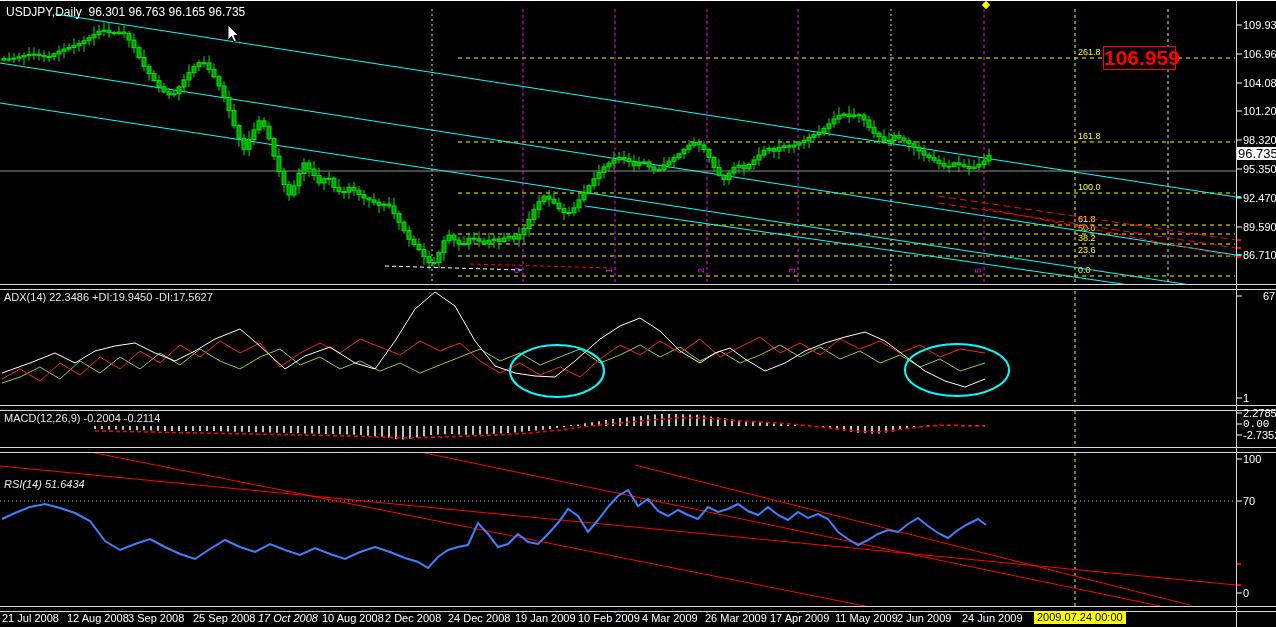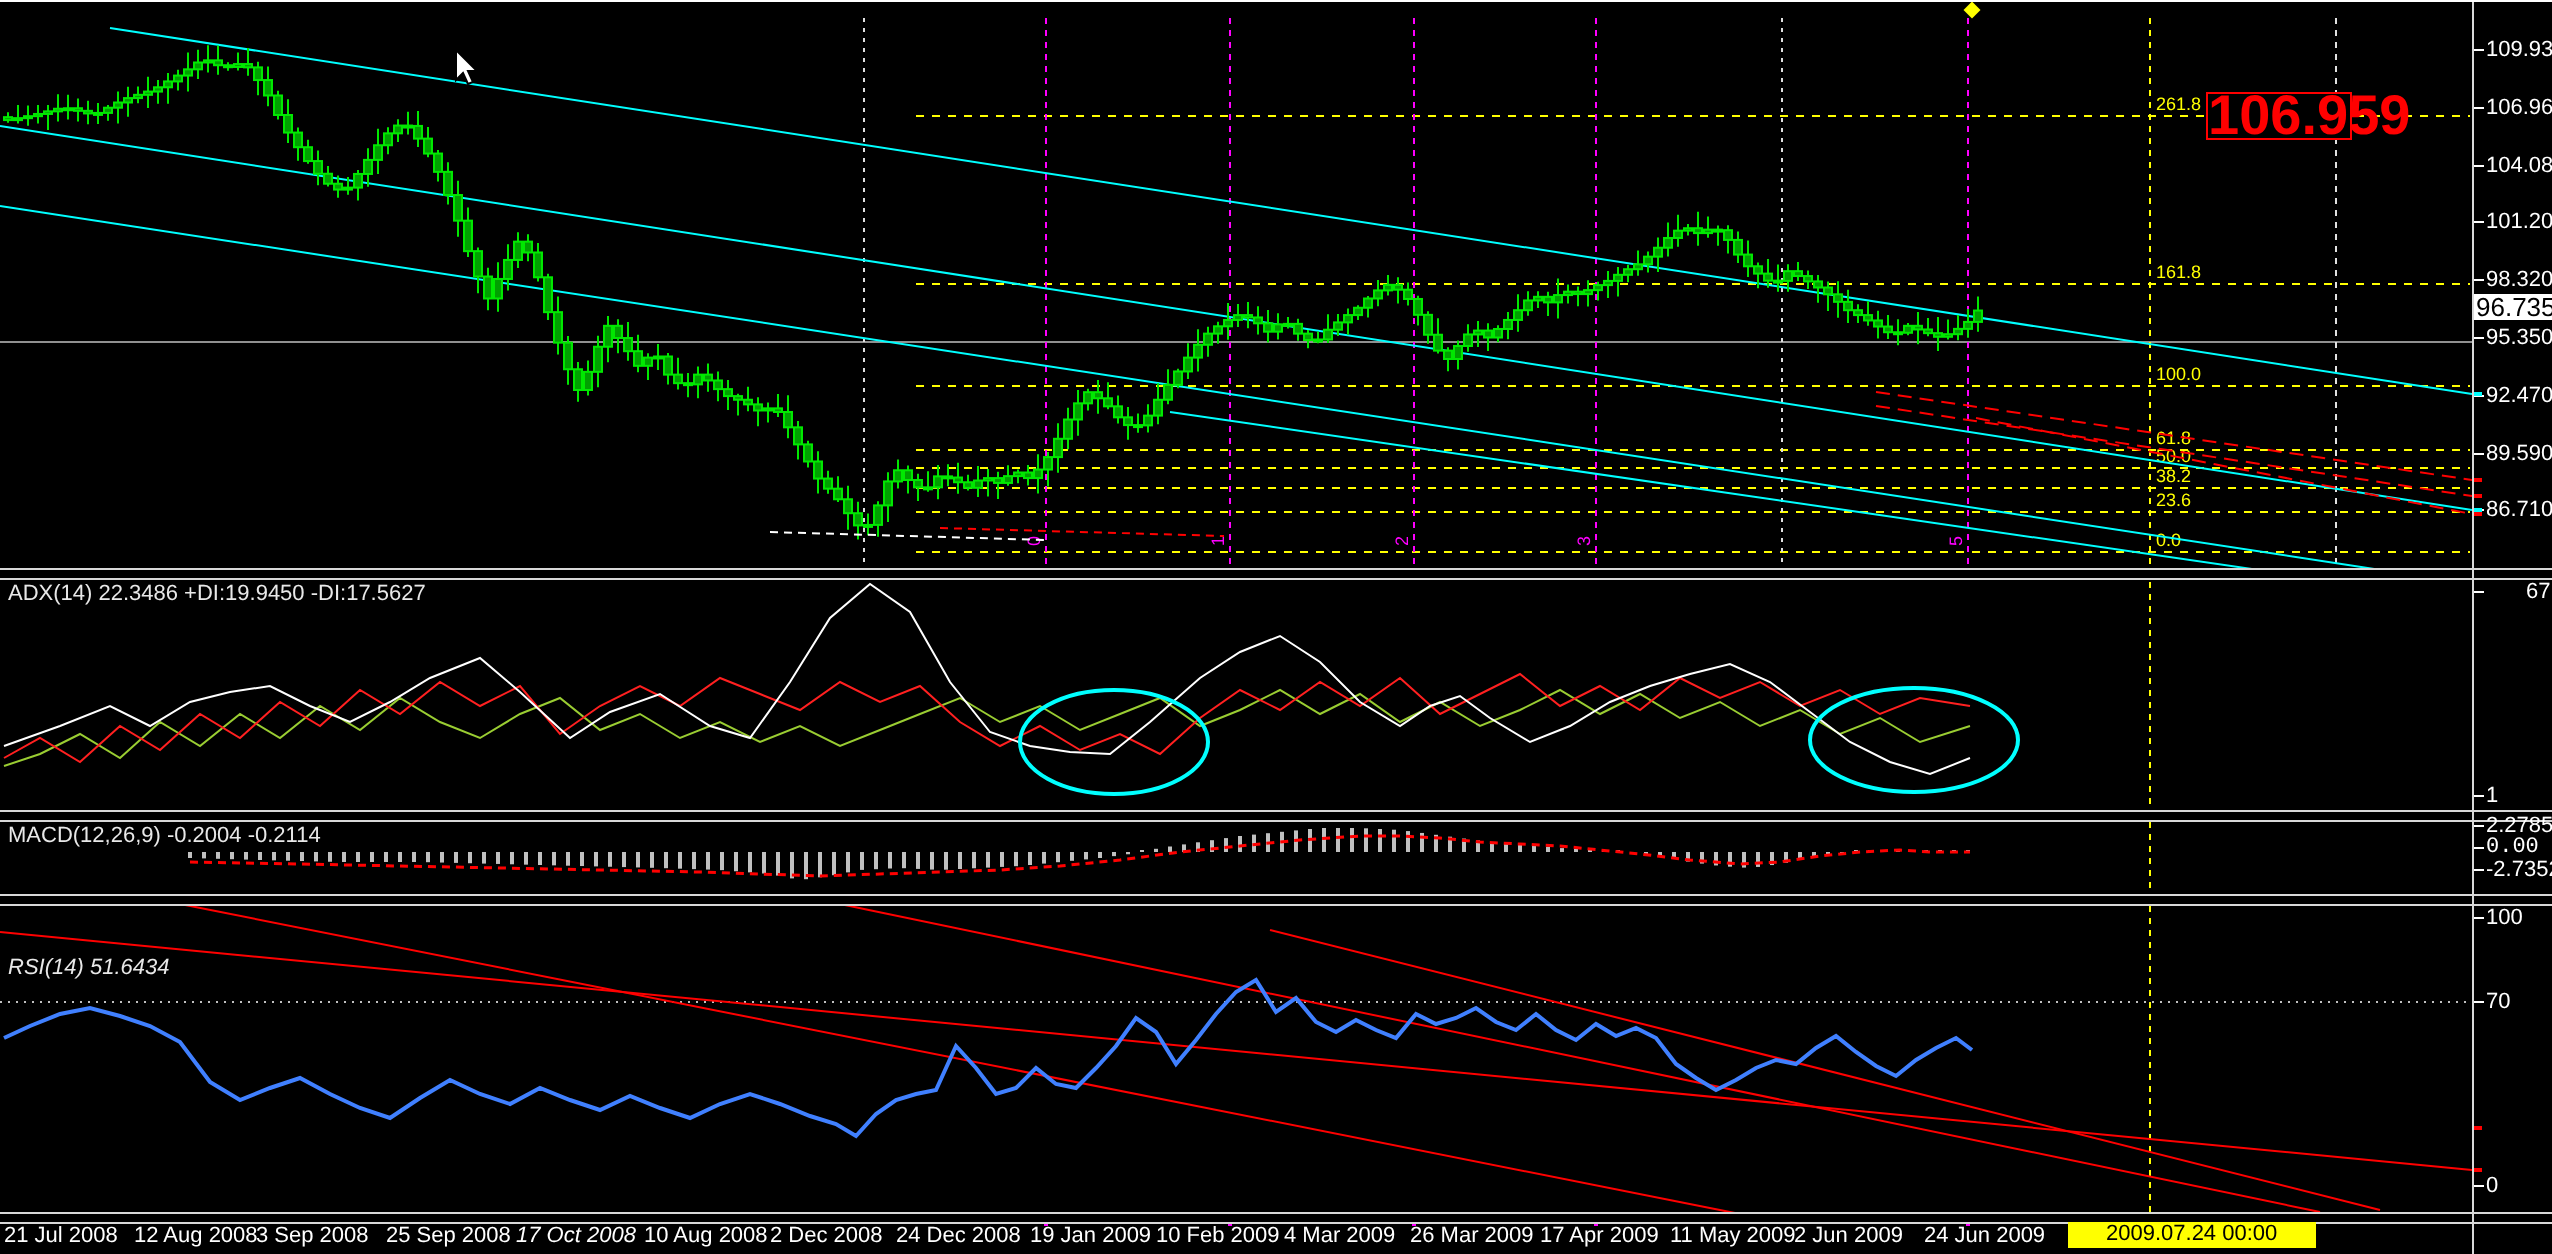--- a/index.html
+++ b/index.html
@@ -4,24 +4,24 @@
 <style>
   html,body{margin:0;padding:0;background:#222;}
   #screen{position:relative;width:1276px;height:627px;background:#000;overflow:hidden;
           font-family:"Liberation Sans",sans-serif;border-top:1px solid #fff;}
   .abs{position:absolute;}
   .lbl{position:absolute;color:#e8e8e8;font-size:11px;line-height:14px;white-space:pre;}
   .axlbl{position:absolute;color:#fff;font-size:11px;line-height:13px;white-space:nowrap;}
   .sep{position:absolute;left:0;width:1276px;height:4px;border-top:1px solid #d8d8d8;border-bottom:1px solid #d8d8d8;background:#000;}
   #title{top:4px;left:6px;font-size:12px;color:#fff;}
   #callout{position:absolute;left:1103px;top:45px;width:71px;height:22px;border:1px solid #ff0000;
-           color:#ff0000;font-size:28px;font-weight:bold;line-height:22px;text-align:left;background:#000;letter-spacing:0px;}
+           color:#ff0000;font-size:21px;font-weight:bold;line-height:22px;text-align:left;background:#000;letter-spacing:0px;}
   #cur-price{position:absolute;left:1237px;top:146px;width:39px;height:13px;background:#fff;color:#000;
              font-size:13px;line-height:13px;padding-left:1px;}
-  #cur-date{position:absolute;left:1034px;top:610px;background:#ffff00;color:#000;font-size:11px;line-height:13px;padding:0 19px;}
+  #cur-date{position:absolute;left:1034px;top:610px;background:#ffff00;color:#000;font-size:11px;line-height:13px;padding:0 3px;}
   #vaxis-border{position:absolute;left:1236px;top:0;width:1px;height:627px;background:#d8d8d8;}
   svg{position:absolute;left:0;top:0;}
 </style>
 </head>
 <body>
 
 <div id="screen">
 
   <svg id="gfx" width="1276" height="627" viewBox="0 0 1276 627">
       <line x1="458" y1="57" x2="1235" y2="57" stroke="#ffff00" stroke-width="1" stroke-dasharray="4 4"></line>
@@ -626,20 +626,21 @@
       <line x1="1236" y1="254" x2="1241" y2="254" stroke="#00ffff" stroke-width="2"></line>
       <line x1="1236" y1="239" x2="1241" y2="239" stroke="#ff0000" stroke-width="2"></line>
       <line x1="1236" y1="247" x2="1241" y2="247" stroke="#ff0000" stroke-width="2"></line>
       <line x1="1236" y1="256" x2="1241" y2="256" stroke="#ff0000" stroke-width="2"></line>
       <line x1="1236" y1="563" x2="1241" y2="563" stroke="#ff0000" stroke-width="2"></line>
       <line x1="1236" y1="584" x2="1241" y2="584" stroke="#ff0000" stroke-width="2"></line>
       <rect x="983" y="1" width="6" height="6" fill="#ffff00" transform="rotate(45 986 4)"></rect>
       <polygon points="228,24 228,39 231.5,35.5 234,41 236.5,40 234,34.5 238.5,34.5" fill="#fff" stroke="#000" stroke-width="1"></polygon>
     </svg>
 
+  <div id="title" class="lbl"><span>USDJPY,Daily</span><span id="quote-span">  96.301 96.763 96.165 96.735</span></div>
 
   <div class="lbl" style="top:289px;left:4px;">ADX(14) 22.3486 +DI:19.9450 -DI:17.5627</div>
   <div class="lbl" style="top:410px;left:4px;">MACD(12,26,9) -0.2004 -0.2114</div>
   <div class="lbl" style="top:476px;left:4px;font-style:italic;">RSI(14) 51.6434</div>
 
   <div id="callout">106.959</div>
 
   <div class="sep" style="top:283px;"></div>
   <div class="sep" style="top:404px;"></div>
   <div class="sep" style="top:446px;"></div>

